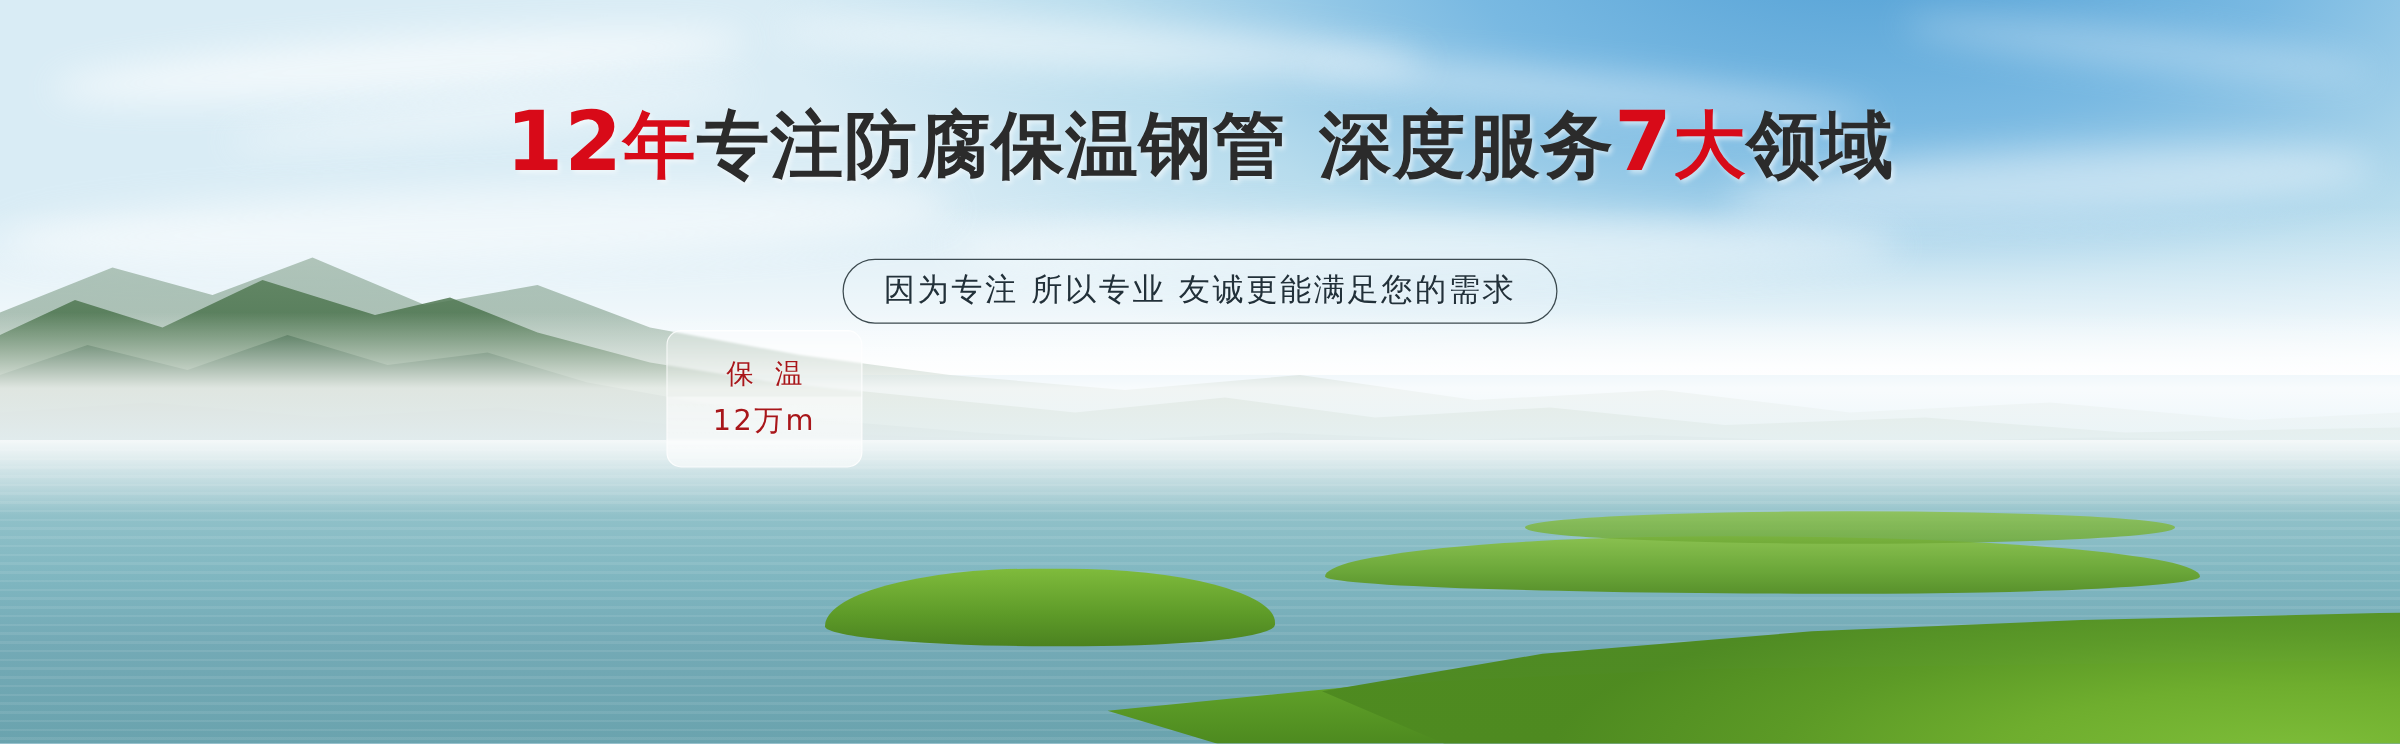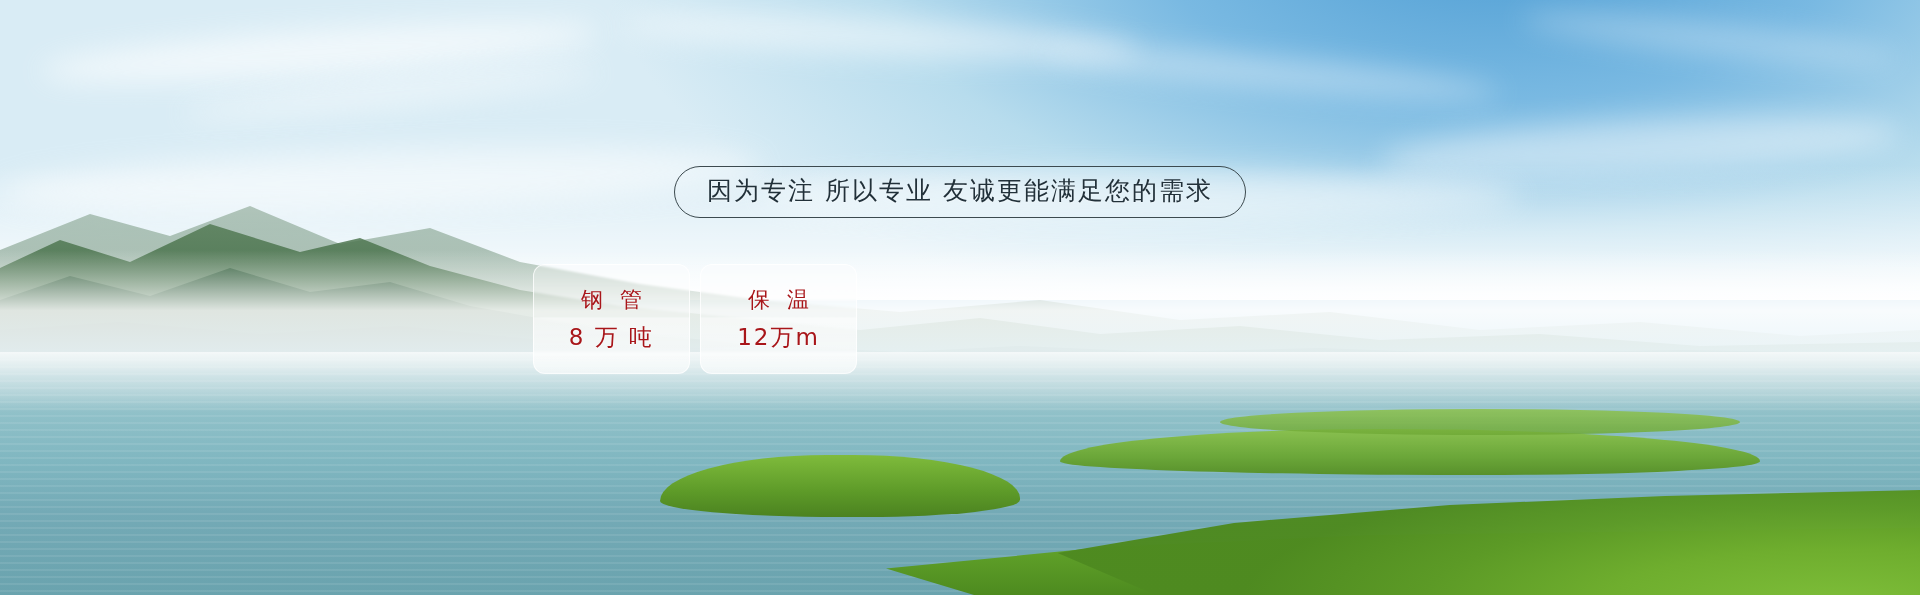--- a/index.html
+++ b/index.html
@@ -94,20 +94,21 @@
     border-radius:26px;
     padding:9px 32px 11px;
     font-size:25px;
     line-height:30px;
     color:#22313a;
     letter-spacing:2px;
     white-space:nowrap;
     font-family:"DejaVu Sans","Liberation Sans", sans-serif;
     background:rgba(255,255,255,0.04);
     text-shadow:0 1px 2px rgba(255,255,255,.5);
+    margin-top:41px;
   }
 
   
   .cards {
     position:absolute; left:533px; top:264px;
     display:flex; gap:10px;
   }
   .card {
     width:157px;
     height:110px;
@@ -228,31 +229,30 @@
     <div class="water"></div>
     <div class="water-shimmer"></div>
 
     <div class="island2"></div>
     <div class="island3"></div>
     <div class="island"></div>
     <div class="grass2"></div>
     <div class="grass"></div>
   </div>
 
+  <div class="headline">
+    <span class="hl-red hl-num">12</span><span class="hl-red">年</span><span class="hl-dark">专注防腐保温钢管</span><span class="hl-gap"></span><span class="hl-dark">深度服务</span><span class="hl-red hl-num">7</span><span class="hl-red">大</span><span class="hl-dark">领域</span>
+  </div>
 
   <div class="sub-wrap">
     <div class="sub-pill">因为专注  所以专业  友诚更能满足您的需求</div>
   </div>
 
   <div class="cards">
 
-    <div class="card">
-      <div class="card-title">钢 管</div>
-      <div class="card-value"><span>8 万 吨</span></div>
-    </div>
 
 
     <div class="card">
       <div class="card-title">保 温</div>
       <div class="card-value"><span>12万m</span></div>
     </div>
 
   </div>
 
 </div>

